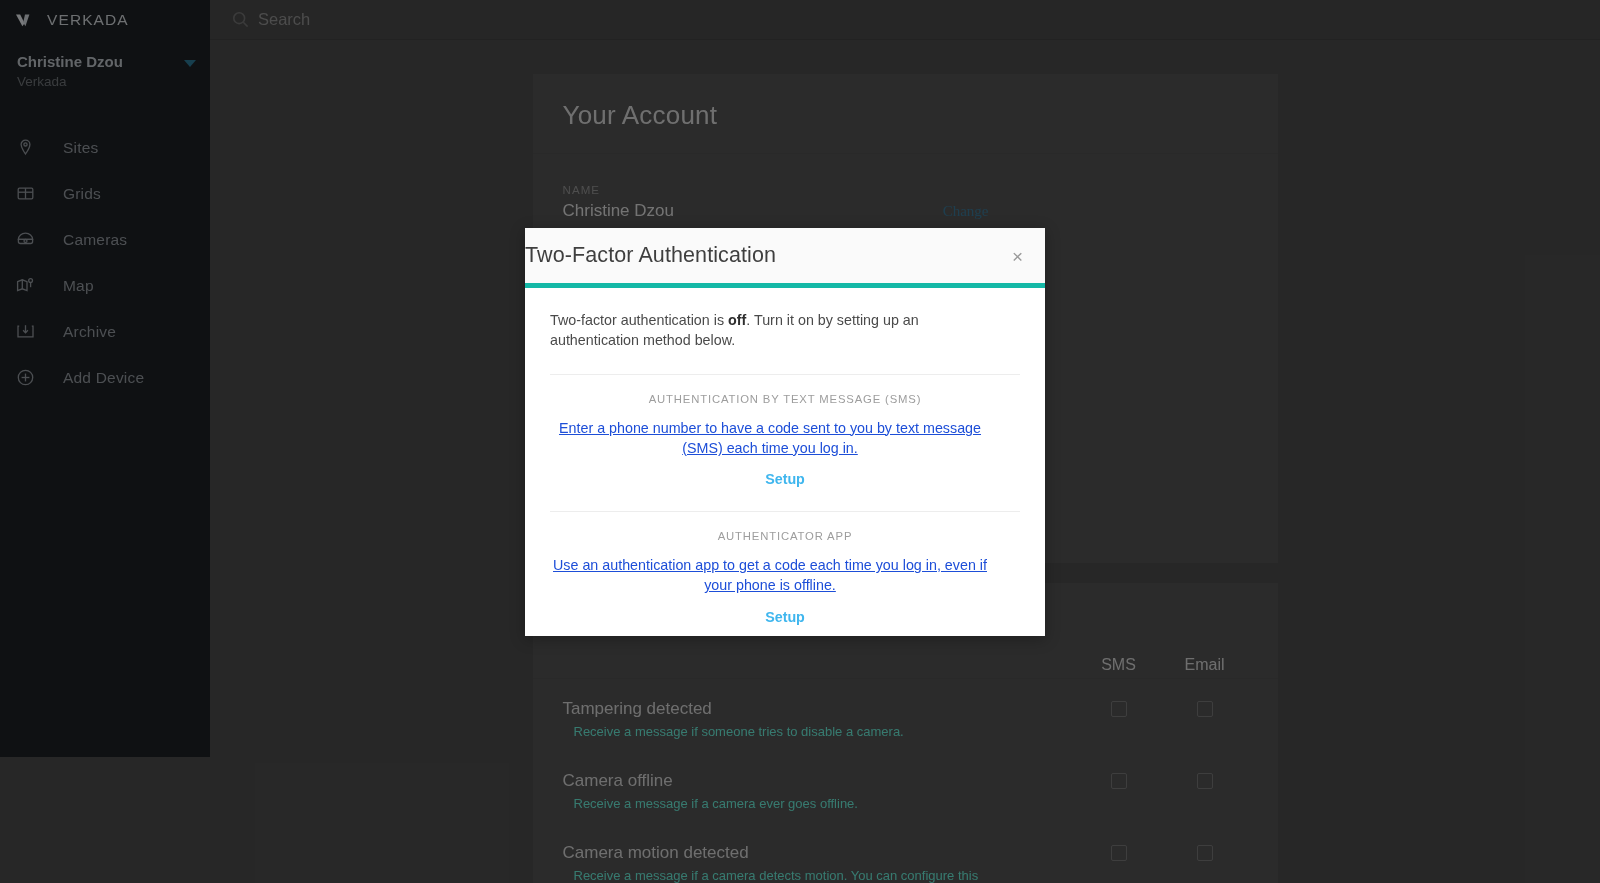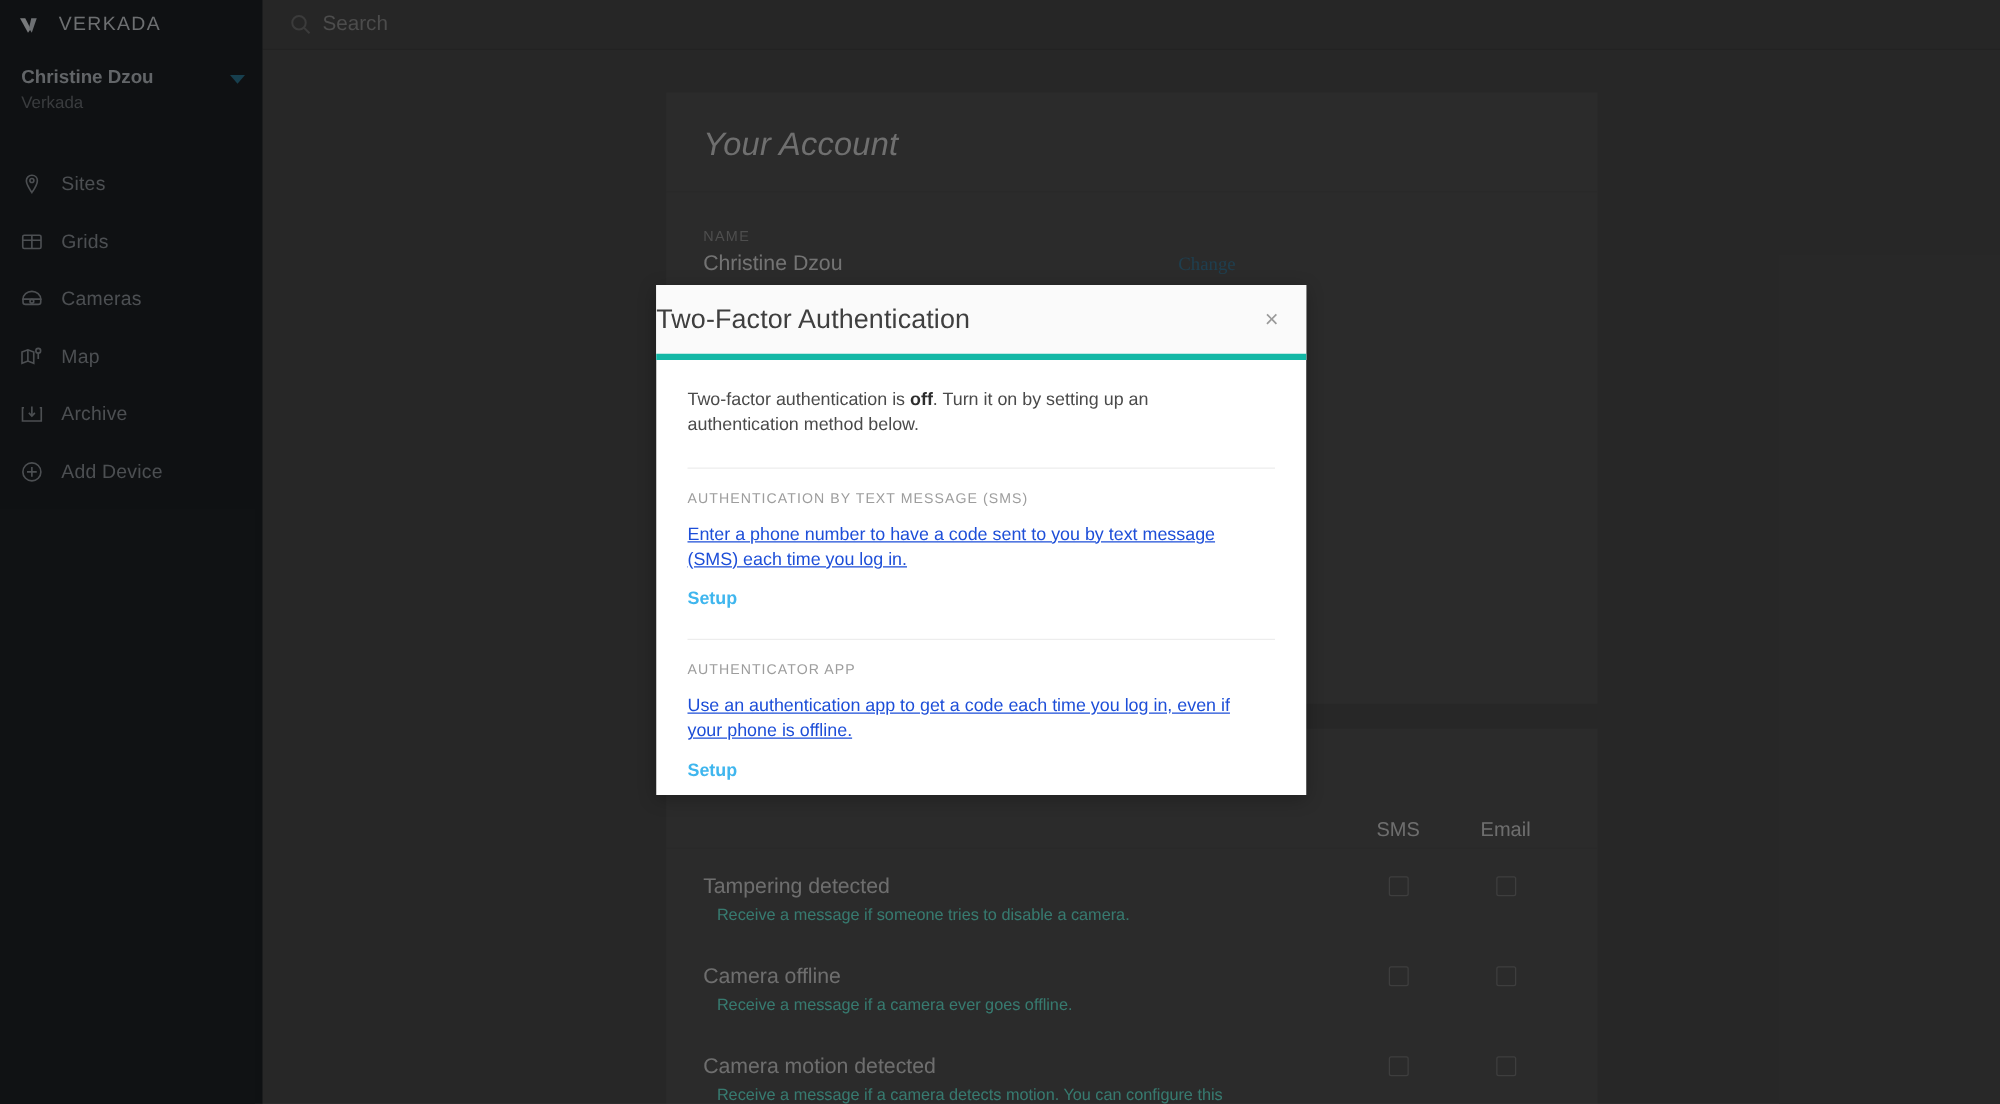--- a/index.html
+++ b/index.html
@@ -18,21 +18,21 @@
     position: absolute;
     inset: 0;
     display: flex;
   }
 
   
   .sidebar {
     width: 210px;
     flex: 0 0 210px;
     background: #0c1014;
-    height: 883px;
+    height: 757px;
     position: relative;
     z-index: 2;
   }
   .brand {
     height: 40px;
     display: flex;
     align-items: center;
     padding-left: 16px;
     gap: 9px;
   }
@@ -68,21 +68,21 @@
     border-right: 6px solid transparent;
     border-top: 7px solid #1c6f8e;
   }
 
   .nav { margin-top: 18px; }
   .nav-item {
     display: flex;
     align-items: center;
     height: 46px;
     padding-left: 15px;
-    gap: 13px;
+    gap: 27px;
     cursor: pointer;
   }
   .nav-item .ico { width: 21px; height: 21px; flex: 0 0 21px; display: block; }
   .nav-item .ico svg { display: block; }
   .nav-label {
     font-size: 15.5px;
     color: #8a9097;
     letter-spacing: .2px;
   }
 
@@ -123,21 +123,20 @@
     align-items: center;
   }
 
   .card {
     width: 745px;
     background: #464646;
   }
   .card-head {
     padding: 26px 30px 22px 30px;
     border-bottom: 1px solid #414141;
-    font-style: italic;
   }
   .card-title {
     font-size: 26px;
     font-weight: 400;
     color: #d4d4d4;
     letter-spacing: .2px;
   }
   .card-body { padding: 30px 30px 34px 30px; }
 
   .field-label {
@@ -271,21 +270,21 @@
     max-width: 452px;
   }
   .intro b { color: #2e2e2e; font-weight: 700; }
 
   .modal-sep {
     height: 1px;
     background: #ededed;
     margin: 23px 0 0 0;
   }
 
-  .sect { padding-top: 18px; }
+  .sect { padding-top: 18px; text-align: center; }
   .sect-label {
     font-size: 11.3px;
     letter-spacing: .85px;
     color: #9d9d9d;
     text-transform: uppercase;
     margin-bottom: 13px;
   }
   .sect-desc {
     font-size: 14.3px;
     line-height: 1.42;

